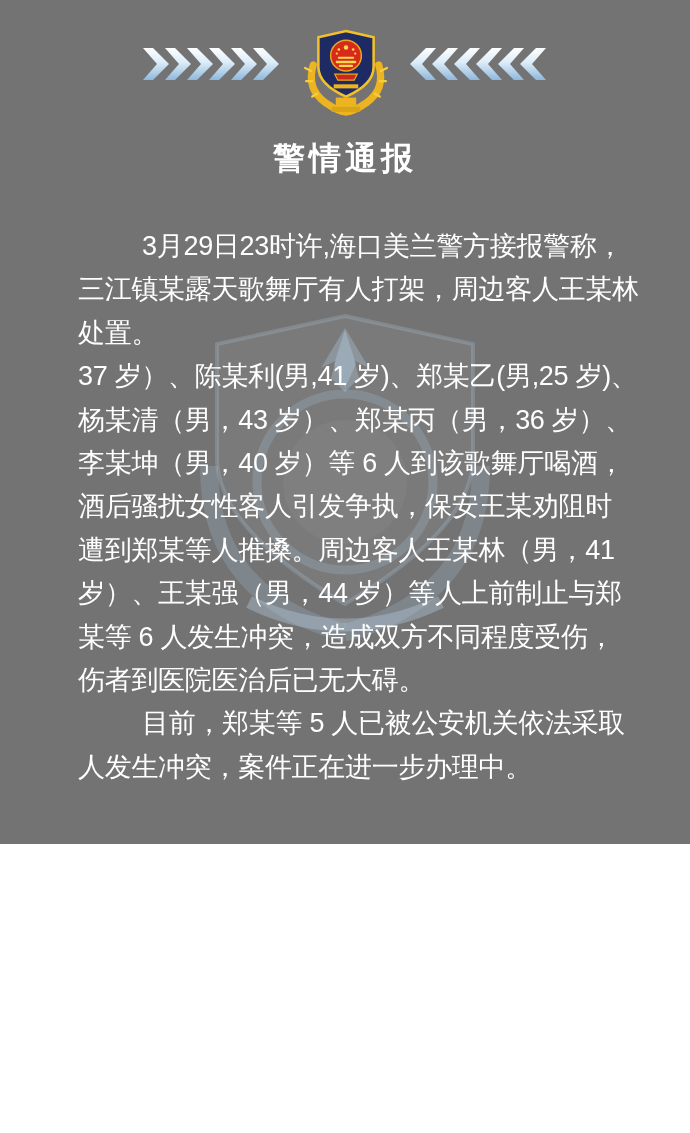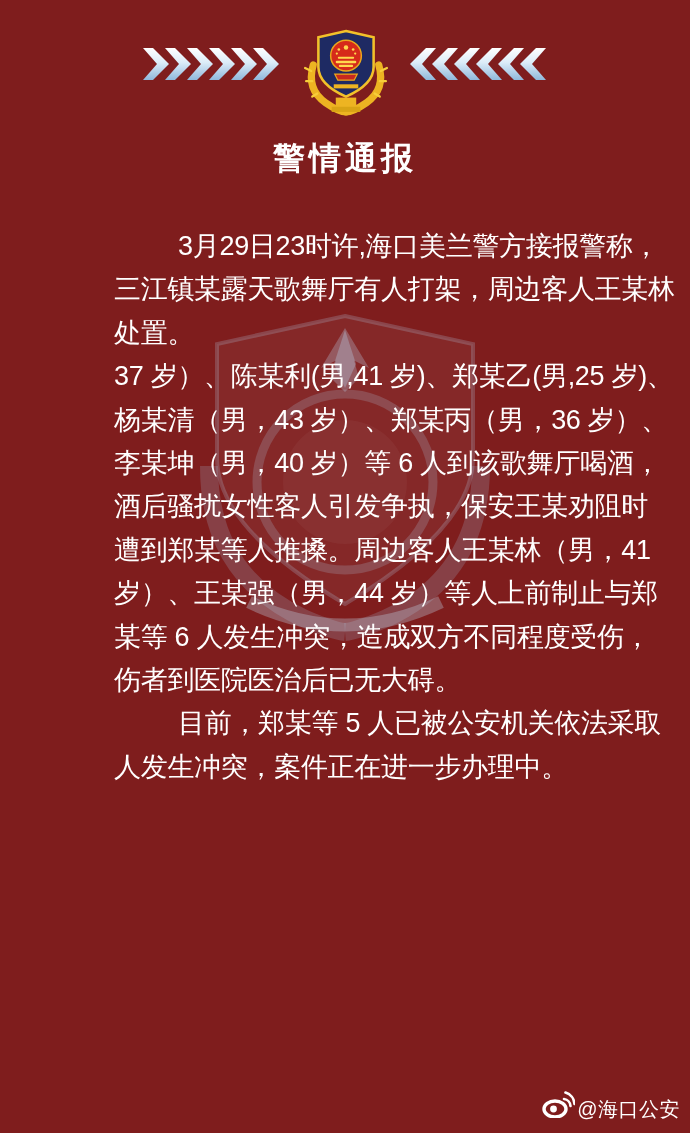--- a/index.html
+++ b/index.html
@@ -1,19 +1,19 @@
 <!DOCTYPE html>
 <html><head>
 <meta charset="utf-8">
 <style>
   html,body{margin:0;padding:0;}
   .page{
     position:relative;
-    width:690px;height:1133px;
-    background:#7f1d1d;
+    width:690px;height:844px;
+    background:#737373;
     overflow:hidden;
     font-family:"Liberation Sans", sans-serif;
     color:#ffffff;
   }
   
   .chevrons{position:absolute;top:48px;}
   .chevrons.left{left:143px;}
   .chevrons.right{left:408px;}
   .badge{position:absolute;left:301px;top:26px;}
   
@@ -22,21 +22,21 @@
   .title{
     position:absolute;top:137px;left:0;width:690px;
     text-align:center;font-size:32px;font-weight:bold;
     letter-spacing:4px;
   }
   
   .body-text{
     position:absolute;left:78px;top:225px;width:540px;
     font-size:27px;line-height:43.4px;letter-spacing:-0.3px;
   }
-  .body-text .line{white-space:nowrap;height:43.4px;margin-left:36px;}
+  .body-text .line{white-space:nowrap;height:43.4px;}
   .body-text .line.indent{padding-left:64px;}
   
   .signature{
     position:absolute;left:170px;top:922px;width:520px;
     text-align:center;font-size:24px;line-height:46px;
   }
   
   .footer{
     position:absolute;right:10px;top:1090px;
     display:flex;align-items:flex-end;

